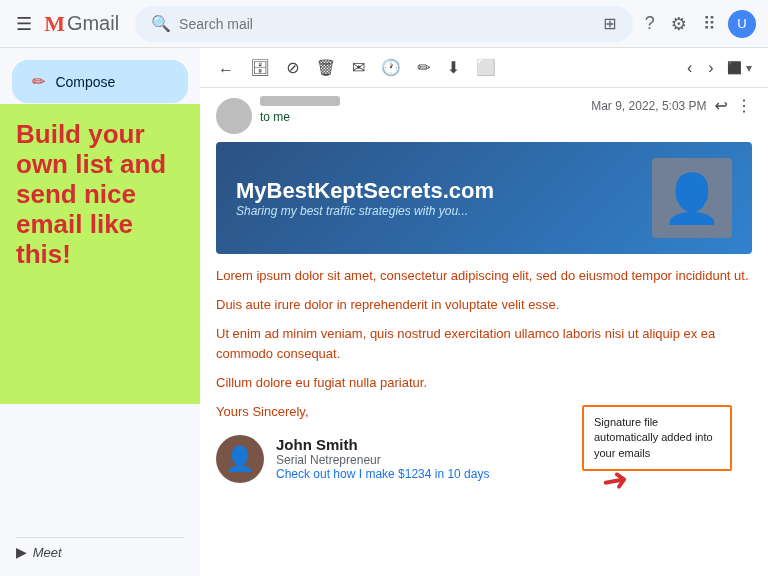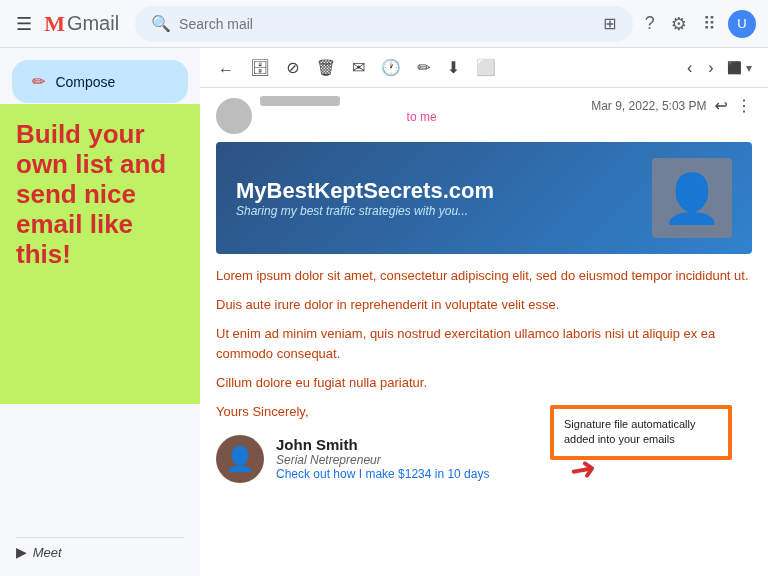--- a/index.html
+++ b/index.html
@@ -71,21 +71,21 @@
 
     
     .email-view { flex: 1; overflow-y: auto; padding: 8px 16px; }
     .email-header-row { display: flex; align-items: flex-start; margin-bottom: 8px; gap: 8px; }
     .avatar-circle {
       width: 36px; height: 36px; border-radius: 50%; background: #bdbdbd;
       flex-shrink: 0; margin-top: 2px;
     }
     .email-meta { flex: 1; }
     .email-from { font-weight: 500; font-size: 13px; color: #202124; }
-    .email-to { font-size: 12px; color: #ec4899; text-align: center; }
+    .email-to { font-size: 12px; color: #14532d; }
     .email-date-row { display: flex; align-items: center; gap: 8px; font-size: 12px; color: #5f6368; margin-left: auto; }
     .reply-icon { font-size: 16px; color: #444; cursor: pointer; }
     .more-icon { font-size: 16px; color: #444; cursor: pointer; }
 
     
     .email-banner {
       background: linear-gradient(135deg, #2c5282 0%, #3182ce 100%);
       border-radius: 4px; padding: 16px 20px; margin-bottom: 12px;
       display: flex; justify-content: space-between; align-items: center;
     }
@@ -102,21 +102,21 @@
     .email-body p { margin-bottom: 8px; }
 
     
     .signature-area { display: flex; align-items: center; gap: 12px; margin-top: 12px; }
     .sig-avatar {
       width: 48px; height: 48px; border-radius: 50%; background: #795548;
       flex-shrink: 0; display: flex; align-items: center; justify-content: center; font-size: 24px;
     }
     .sig-info { font-size: 13px; }
     .sig-name { font-weight: bold; color: #202124; font-size: 15px; }
-    .sig-title { font-style: italic; color: #5f6368; font-size: 12px; }
+    .sig-title { color: #5f6368; font-size: 12px; }
     .sig-link { color: #1a73e8; font-size: 12px; cursor: pointer; }
   </style>
 </head>
 <body>
 
 <div class="header">
   <span class="hamburger">☰</span>
   <div class="gmail-logo">
     <span class="gmail-logo-m">M</span>
     <span class="gmail-logo-text">Gmail</span>
@@ -250,20 +250,20 @@
         <div class="signature-area">
           <div class="sig-avatar">👤</div>
           <div class="sig-info">
             <div class="sig-name">John Smith</div>
             <div class="sig-title">Serial Netrepreneur</div>
             <div class="sig-link">Check out how I make $1234 in 10 days</div>
           </div>
         </div>
 
         <div style="position:absolute;right:20px;top:-30px;display:flex;flex-direction:column;align-items:flex-start;">
-          <div style="border:4px solid #f97316;background:#fff;padding:8px 10px;font-size:11px;color:#202124;width:182px;border-radius:2px;font-weight:500;line-height:1.4;">Signature file automatically added into your emails</div>
+          <div style="border:2px solid #f97316;background:#fff;padding:8px 10px;font-size:11px;color:#202124;width:150px;border-radius:2px;font-weight:500;line-height:1.4;">Signature file automatically added into your emails</div>
           <div style="font-size:32px;color:#d32f2f;transform:rotate(170deg) scaleX(-1);margin-top:-8px;margin-left:20px;">➜</div>
         </div>
       </div>
 
     </div>
   </div>
 </div>
 
 </body></html>

